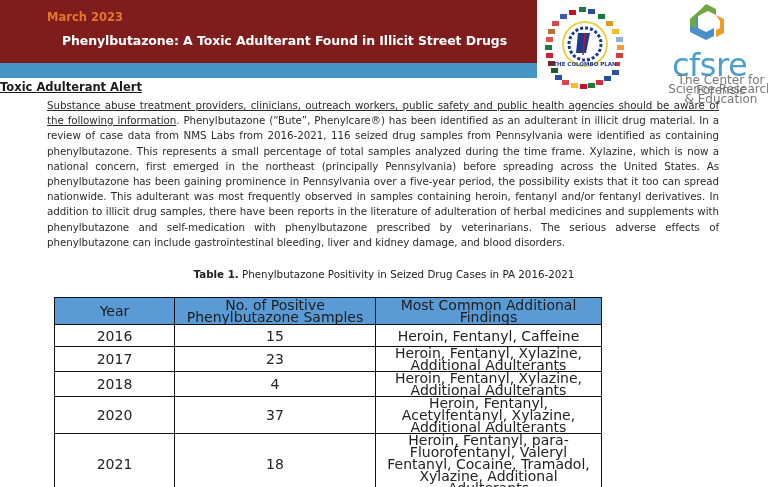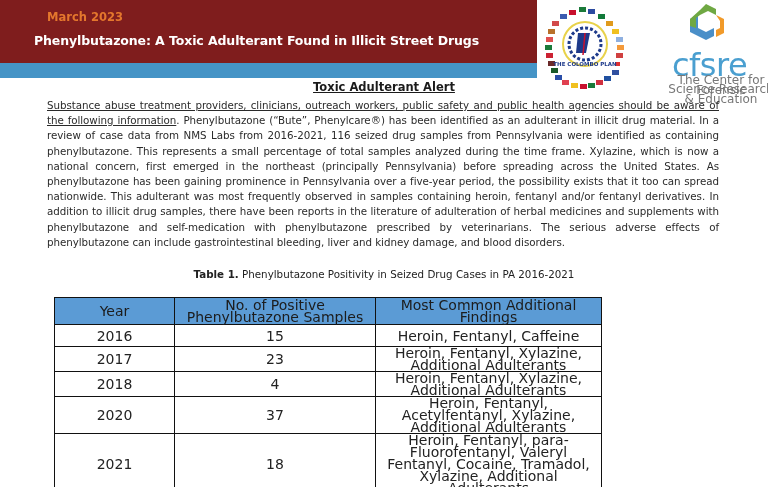--- a/index.html
+++ b/index.html
@@ -7,21 +7,21 @@
       width: 768px; height: 487px; overflow: hidden; background: #ffffff; position: relative;
       font-family: "DejaVu Sans", sans-serif; color: #222;
     }
     .banner {
       position: absolute; left: 0; top: 0; width: 537px; height: 63px; background: #7f1d1d;
     }
     .banner-date {
       position: absolute; left: 47px; top: 10px; font-size: 11.5px; font-weight: bold; color: #e4772d;
     }
     .banner-title {
-      position: absolute; left: 34px; top: 33px; font-size: 12.5px; font-weight: bold; color: #fff; white-space: nowrap;
+      position: absolute; left: 62px; top: 33px; font-size: 12.5px; font-weight: bold; color: #fff; white-space: nowrap;
       letter-spacing: -0.1px;
     }
     .stripe {
       position: absolute; left: 0; top: 63px; width: 537px; height: 15px; background: #4594c6;
     }
     
     .colombo {
       position: absolute; left: 538px; top: 3px; width: 94px; height: 90px;
     }
     
@@ -29,21 +29,21 @@
       position: absolute; left: 650px; top: 0; width: 118px; height: 95px;
     }
     .cfsre-word {
       position: absolute; left: 22px; top: 46px; font-size: 32px; color: #4a9fd0; letter-spacing: -0.5px;
       font-family: "DejaVu Sans", sans-serif; font-weight: normal;
     }
     .cfsre-sub {
       position: absolute; left: 12px; width: 118px; text-align: center; font-size: 12px; color: #777; line-height: 10px;
     }
     .alert-heading {
-      position: absolute; left: 0; width: 768px; top: 80px; text-align: center;
+      position: absolute; left: 0; width: 768px; top: 80px; 
       font-size: 11.5px; font-weight: bold; text-decoration: underline; color: #1b1b1b;
     }
     .body-text {
       position: absolute; left: 47px; top: 98px; width: 672px;
       font-size: 10.3px; line-height: 15.2px; text-align: justify; color: #2a2a2a; letter-spacing: -0.05px;
     }
     .body-text .ul { text-decoration: underline; }
     .table-caption {
       position: absolute; left: 0; width: 768px; top: 268px; text-align: center; font-size: 10.3px; color: #222;
     }

